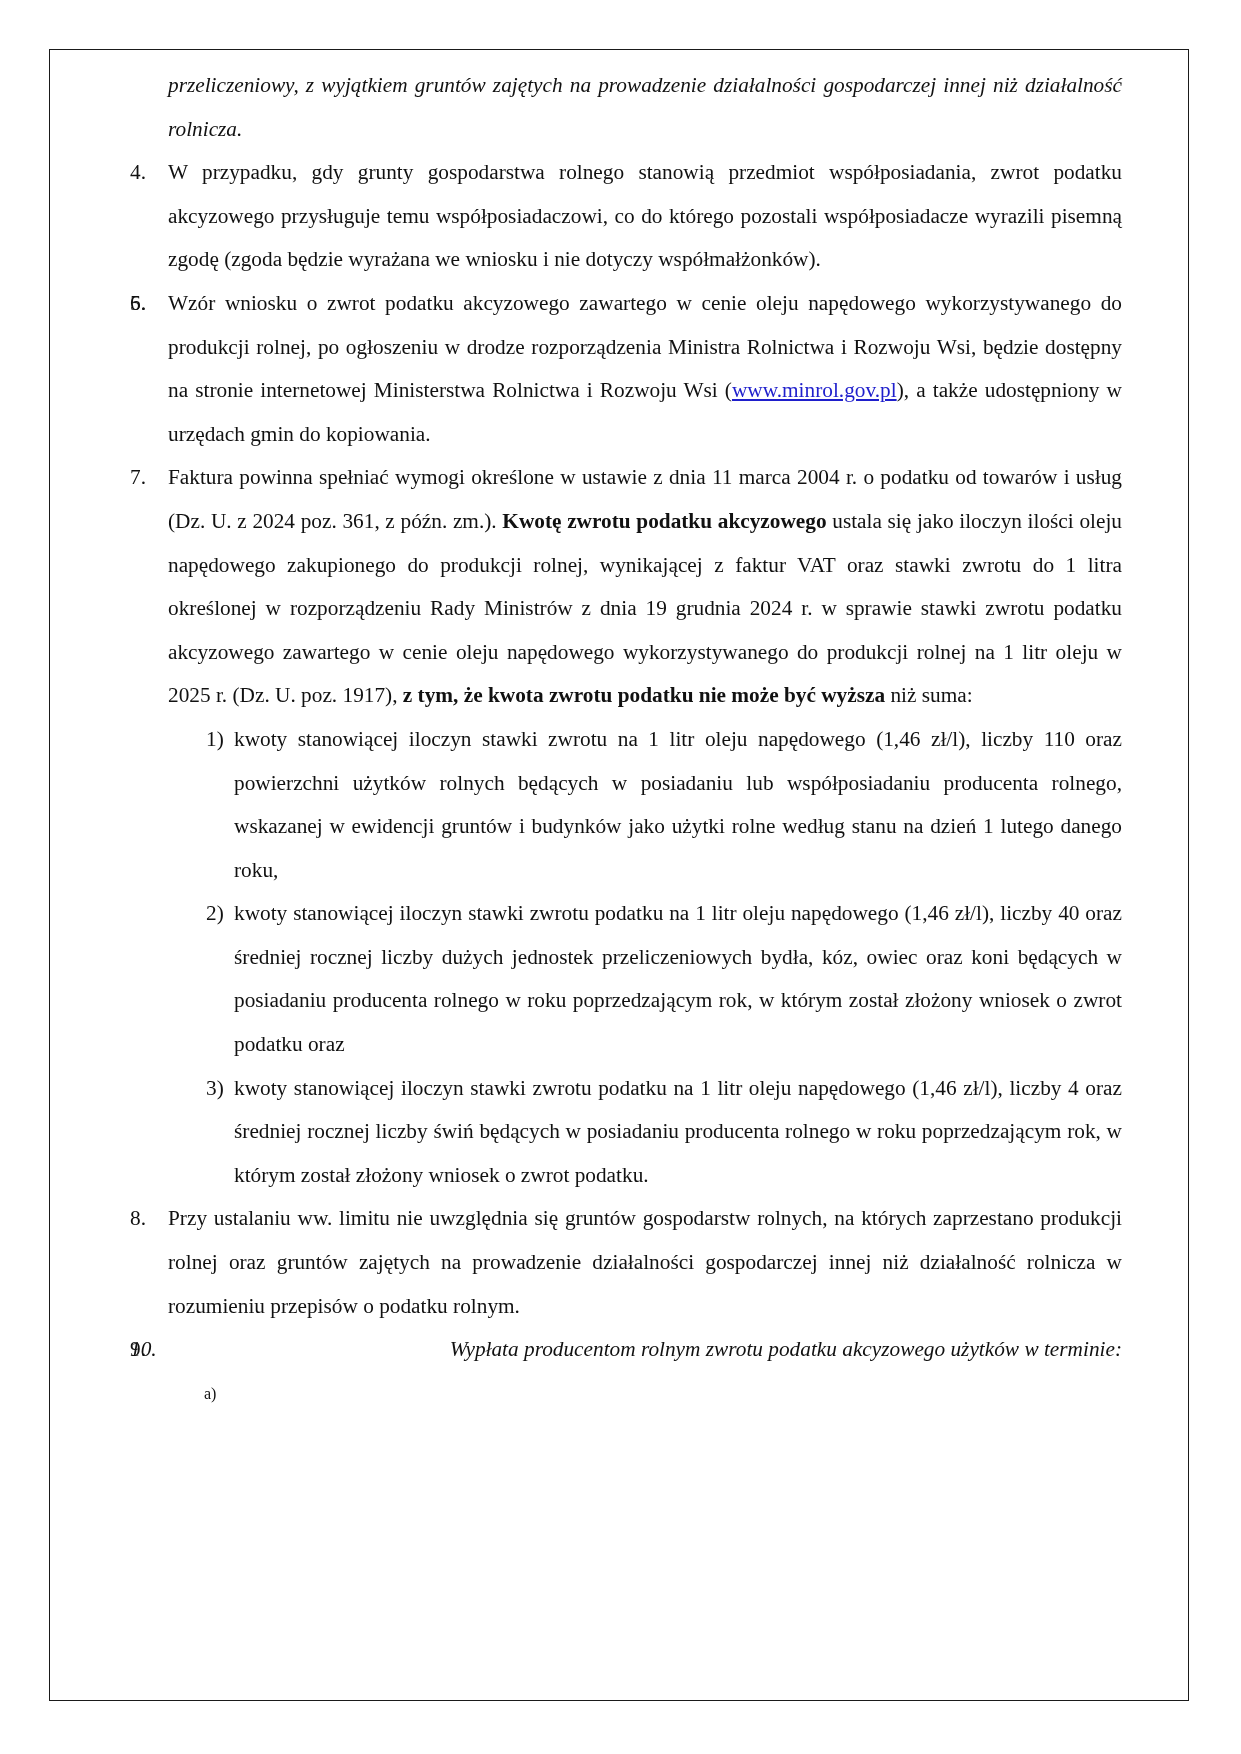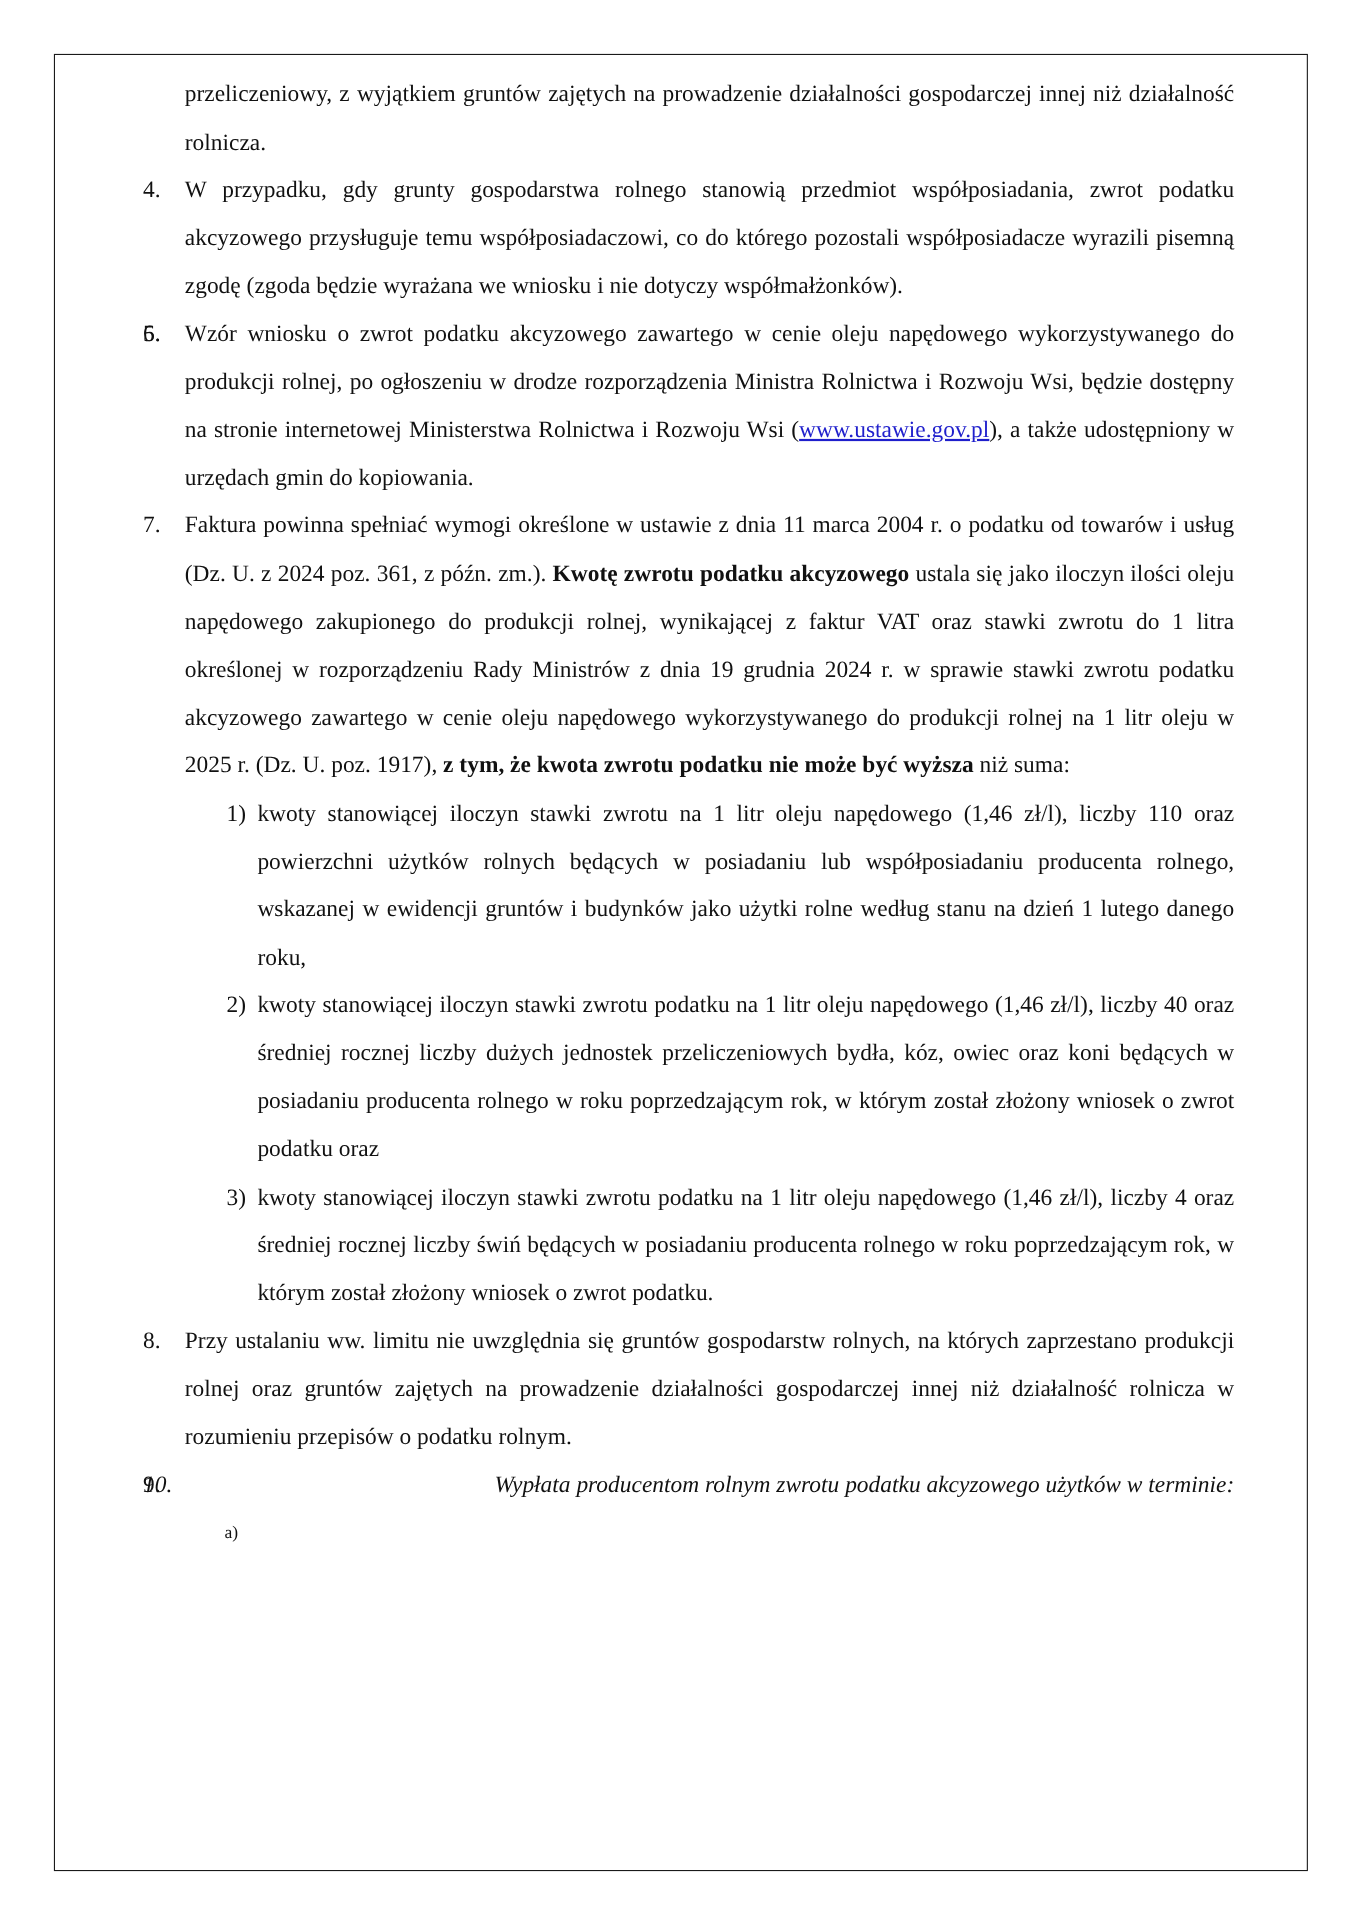--- a/index.html
+++ b/index.html
@@ -14,21 +14,21 @@
     .content {
       position: absolute;
       left: 130px; top: 64px;
       width: 992px;
       font-family: "Liberation Serif", "DejaVu Serif", serif;
       font-size: 21.3px;
       line-height: 43.6px;
       color: #111111;
       text-align: justify;
     }
-    .cont { padding-left: 38px; }
+    .cont { padding-left: 38px; font-style: italic; }
     .item { position: relative; padding-left: 38px; }
     .item .num { position: absolute; left: 0; top: 0; }
     .sub { position: relative; padding-left: 104px; }
     .sub .num { position: absolute; left: 76px; top: 0; }
     .sub-a { position: relative; padding-left: 106px; text-align: left; }
     .sub-a .num { position: absolute; left: 74px; top: 0; font-size: 16px; }
     .b { font-weight: bold; }
     a.link { color: #1f1fcc; text-decoration: underline; }
     .tl { text-align: right; font-style: italic; }
   </style>
@@ -47,21 +47,21 @@
     <span class="num">4.</span>
     <span>W przypadku, gdy grunty gospodarstwa rolnego stanowią przedmiot współposiadania, zwrot podatku akcyzowego przysługuje temu współposiadaczowi, co do którego pozostali współposiadacze wyrazili pisemną zgodę (zgoda będzie wyrażana we wniosku i nie dotyczy współmałżonków).</span>
   </div>
 
   <div class="item">
     <span class="num">5.</span>
   </div>
 
   <div class="item">
     <span class="num">6.</span>
-    <span>Wzór wniosku o zwrot podatku akcyzowego zawartego w cenie oleju napędowego wykorzystywanego do produkcji rolnej, po ogłoszeniu w drodze rozporządzenia Ministra Rolnictwa i Rozwoju Wsi, będzie dostępny na stronie internetowej Ministerstwa Rolnictwa i Rozwoju Wsi (</span><a class="link">www.ustawie.gov.pl</a><span>), a także udostępniony w urzędach gmin do kopiowania.</span>
+    <span>Wzór wniosku o zwrot podatku akcyzowego zawartego w cenie oleju napędowego wykorzystywanego do produkcji rolnej, po ogłoszeniu w drodze rozporządzenia Ministra Rolnictwa i Rozwoju Wsi, będzie dostępny na stronie internetowej Ministerstwa Rolnictwa i Rozwoju Wsi (</span><a class="link">www.minrol.gov.pl</a><span>), a także udostępniony w urzędach gmin do kopiowania.</span>
   </div>
 
   <div class="item">
     <span class="num">7.</span>
     <span>Faktura powinna spełniać wymogi określone w ustawie z dnia 11 marca 2004 r. o podatku od towarów i usług (Dz. U. z 2024 poz. 361, z późn. zm.). </span><span class="b">Kwotę zwrotu podatku akcyzowego</span><span> ustala się jako iloczyn ilości oleju napędowego zakupionego do produkcji rolnej, wynikającej z faktur VAT oraz stawki zwrotu do 1 litra określonej w rozporządzeniu Rady Ministrów z dnia 19 grudnia 2024 r. w sprawie stawki zwrotu podatku akcyzowego zawartego w cenie oleju napędowego wykorzystywanego do produkcji rolnej na 1 litr oleju w 2025 r. (Dz. U. poz. 1917), </span><span class="b">z tym, że kwota zwrotu podatku nie może być wyższa</span><span> niż suma:</span>
   </div>
 
   <div class="sub">
     <span class="num">1)</span>
     <span>kwoty stanowiącej iloczyn stawki zwrotu na 1 litr oleju napędowego (1,46 zł/l), liczby 110 oraz powierzchni użytków rolnych będących w posiadaniu lub współposiadaniu producenta rolnego, wskazanej w ewidencji gruntów i budynków jako użytki rolne według stanu na dzień 1 lutego danego roku,</span>

